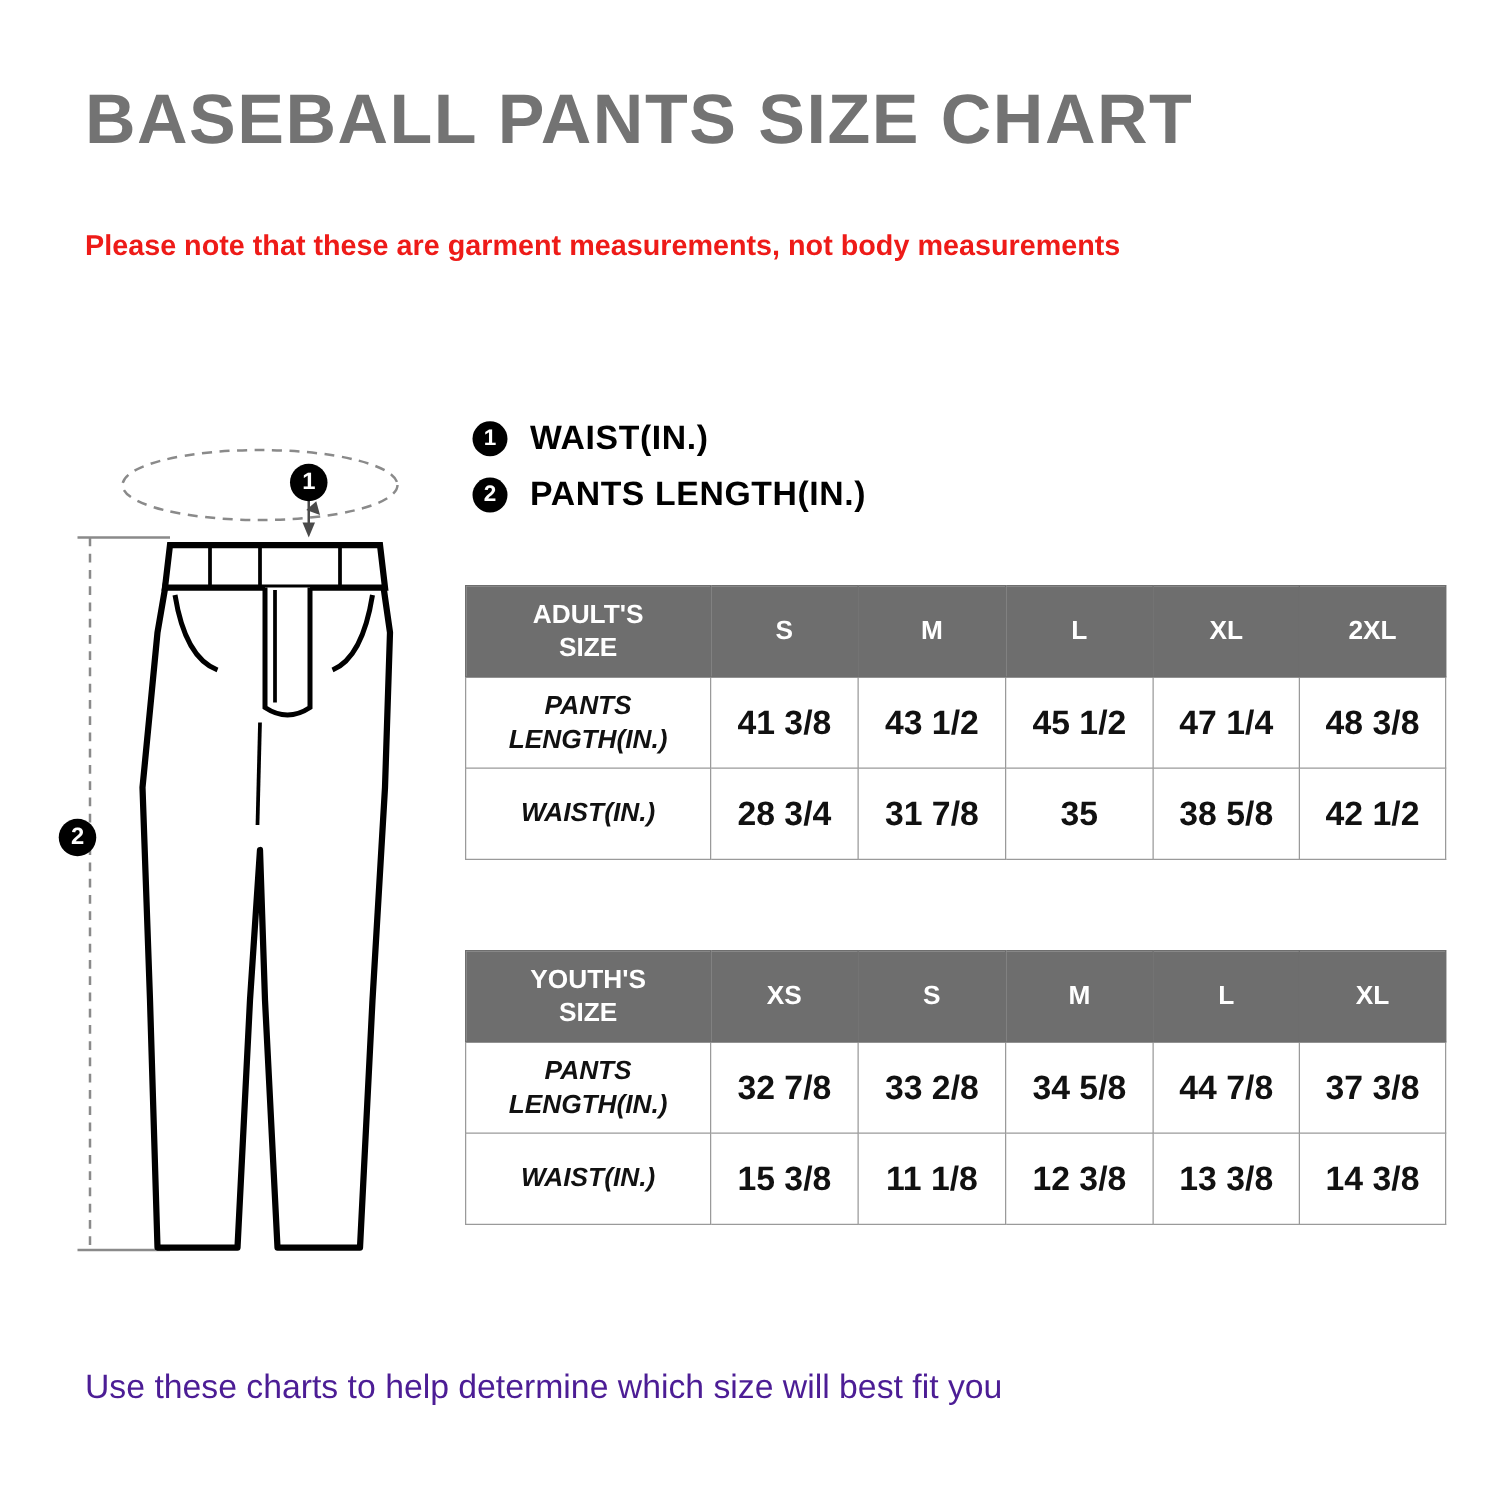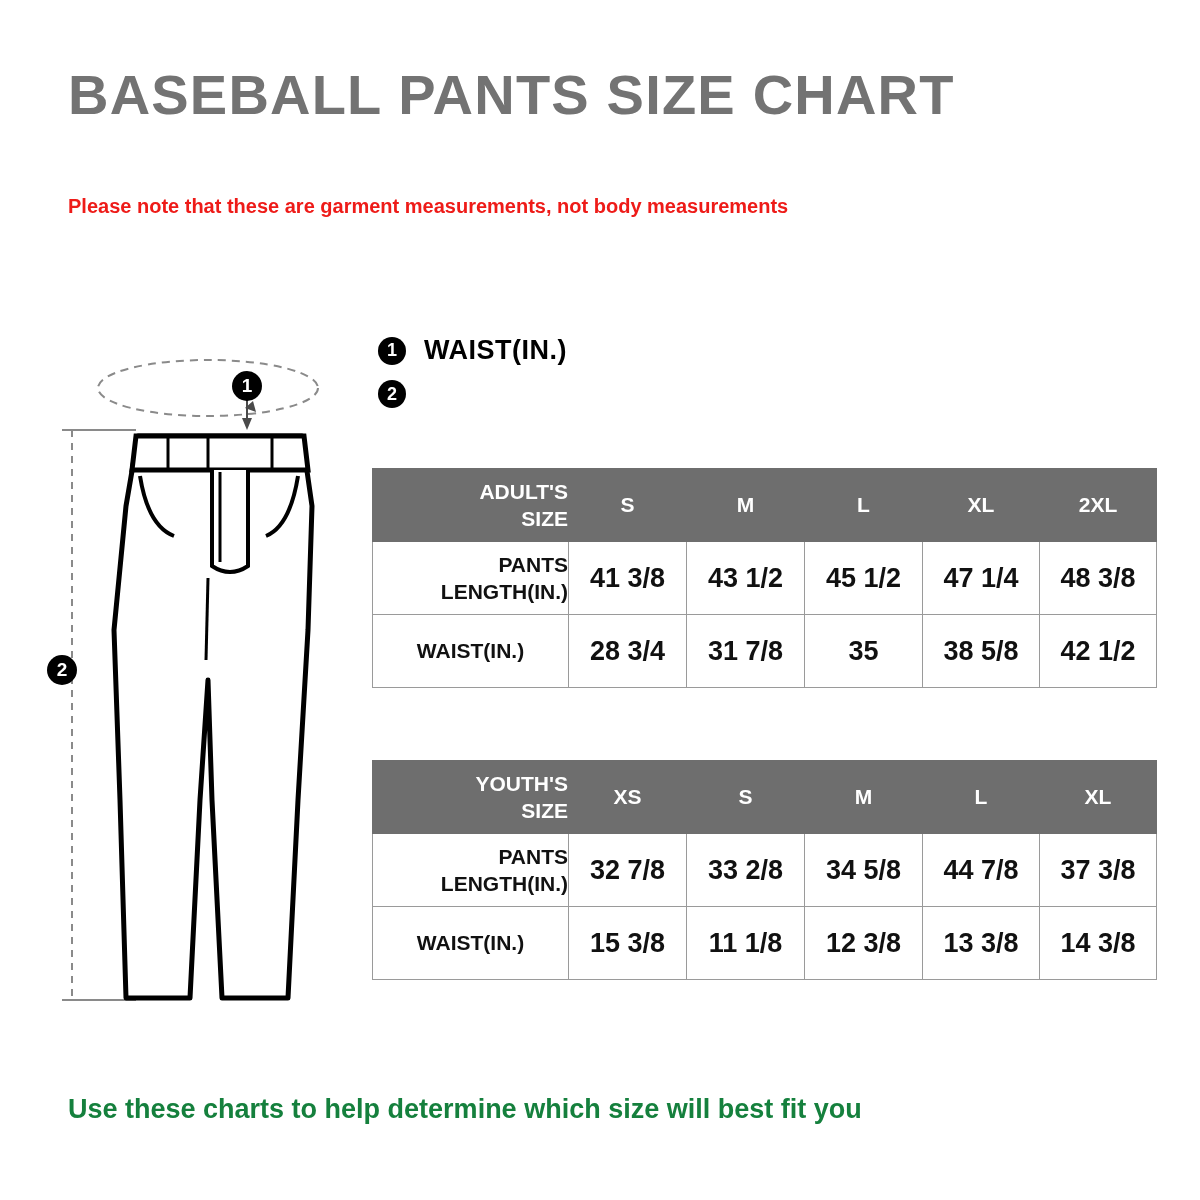--- a/index.html
+++ b/index.html
@@ -25,34 +25,33 @@
     font-weight: bold;
     letter-spacing: 1.2px;
     color: #737373;
     white-space: nowrap;
   }
   #subtitle {
     position: absolute;
     left: 68px;
     top: 178px;
     width: 960px;
-    font-size: 20px;
+    font-size: 23px;
     font-weight: bold;
     line-height: 36px;
     color: #ee1b18;
-    margin-top: 10px;
   }
   #footnote {
     position: absolute;
     left: 68px;
     top: 1094px;
     width: 1080px;
     font-size: 27px;
-    font-weight: bold;
-    color: #15803d;
+    font-weight: normal;
+    color: #4c1d95;
   }
 
   
   #legend {
     position: absolute;
     left: 378px;
     top: 335px;
   }
   .legend-row {
     display: flex;
@@ -123,22 +122,22 @@
     height: 72px;
   }
   thead th {
     background: #6e6e6e;
     color: #ffffff;
     font-weight: bold;
     font-size: 21px;
     border: 1px solid #6e6e6e;
     height: 72px;
   }
-  .row-head { font-size: 21px; }
-  .hdr-two-line { line-height: 27px; text-align: right; }
+  .row-head { font-size: 21px; font-style: italic; }
+  .hdr-two-line { line-height: 27px; }
 </style>
 </head>
 <body>
 
 <div id="title">BASEBALL PANTS SIZE CHART</div>
 <div id="subtitle">Please note that these are garment measurements, not body measurements</div>
 
 <div id="illustration">
   <svg width="340" height="690" viewBox="0 0 340 690">
 
@@ -172,20 +171,21 @@
   <div class="marker" id="marker-2">2</div>
 </div>
 
 <div id="legend">
   <div class="legend-row">
     <span class="bullet">1</span>
     <span class="legend-label">WAIST(IN.)</span>
   </div>
   <div class="legend-row">
     <span class="bullet">2</span>
+    <span class="legend-label">PANTS LENGTH(IN.)</span>
   </div>
 </div>
 
 <table id="adult-table">
   <colgroup>
     <col style="width:196px">
       <col style="width:118px">
       <col style="width:118px">
     <col style="width:118px">
       <col style="width:117px">

